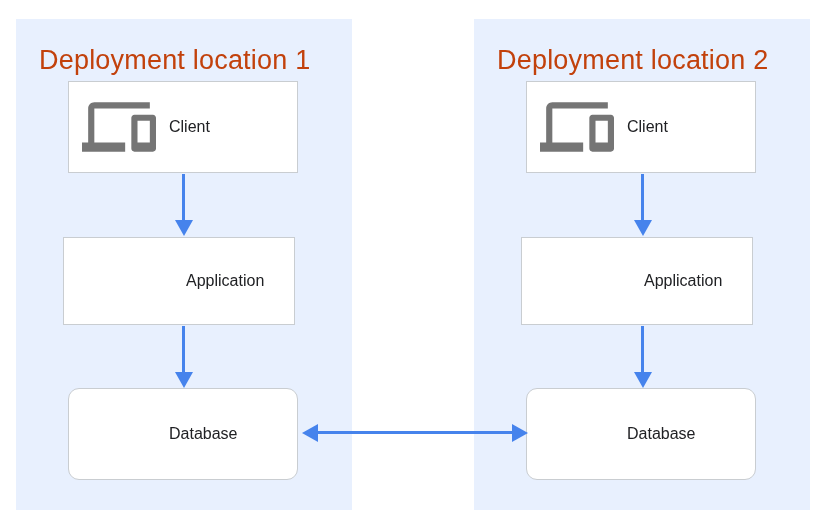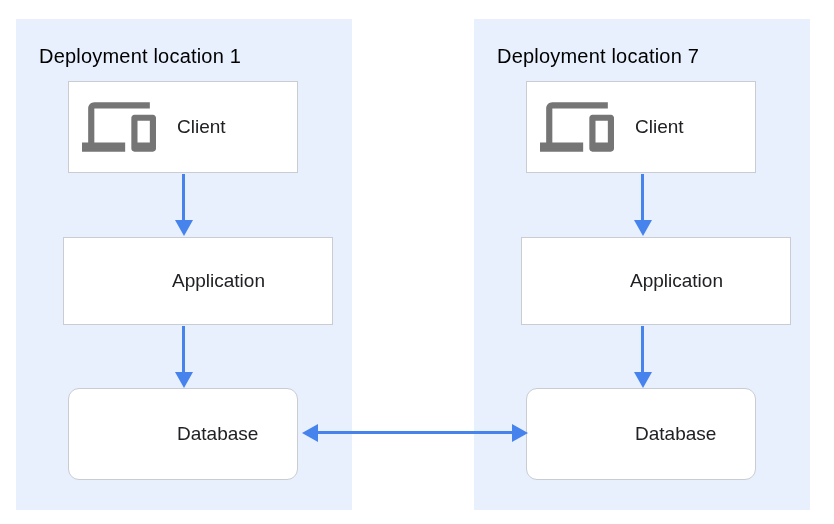--- a/index.html
+++ b/index.html
@@ -4,31 +4,31 @@
 <style>
   * { margin:0; padding:0; box-sizing:border-box; }
   html,body { width:834px; height:524px; background:#ffffff; overflow:hidden;
               font-family:"Liberation Sans", sans-serif; }
   .canvas { position:relative; width:834px; height:524px; background:#ffffff; }
 
   .panel { position:absolute; top:19px; width:336px; height:491px; background:#e8f0fe; }
   .panel-1 { left:16px; }
   .panel-2 { left:474px; }
 
-  .panel-title { position:absolute; top:26px; left:23px; font-size:20px;
-                 color:#000000; letter-spacing:0.2px; white-space:nowrap; }
+  .panel-title { position:absolute; top:26px; left:23px; font-size:27px;
+                 color:#c2410c; letter-spacing:0.2px; white-space:nowrap; }
 
   .node { position:absolute; background:#ffffff; border:1px solid #c9cdd1;
           display:flex; align-items:center; }
   .node-client      { left:52px; top:62px;  width:230px; height:92px; }
-  .node-application { left:47px; top:218px; width:270px; height:88px; }
+  .node-application { left:47px; top:218px; width:232px; height:88px;padding-left:22px; }
   .node-database    { left:52px; top:369px; width:230px; height:92px;border-radius:11px; }
 
   .icon-wrap { flex:0 0 100px; display:flex; align-items:center; justify-content:center; }
-  .node-label { font-size:19px; color:#202124; white-space:nowrap;margin-left:8px; }
+  .node-label { font-size:16px; color:#202124; white-space:nowrap; }
 
   
   .server-stack { width:52px; }
   .server-bar { position:relative; width:52px; height:9px; background:#757575;
                 border-radius:1px; margin-bottom:4px; }
   .server-bar:last-child { margin-bottom:0; }
   .server-bar::before { content:""; position:absolute; left:5px; top:2px;
                         width:5px; height:5px; background:#ffffff; }
 
   
@@ -74,21 +74,21 @@
       <span class="icon-wrap">
         <span class="server-stack">
           <span class="server-bar"></span><span class="server-bar"></span><span class="server-bar"></span>
         </span>
       </span>
       <span class="node-label">Database</span>
     </div>
   </div>
 
   <div class="panel panel-2">
-    <div class="panel-title">Deployment location 7</div>
+    <div class="panel-title">Deployment location 2</div>
 
     <div class="node node-client">
       <span class="icon-wrap">
         <svg width="74" height="74" viewBox="0 0 24 24" aria-hidden="true">
           <path fill="#757575" d="M4 6h18V4H4c-1.1 0-2 .9-2 2v11H0v3h14v-3H4V6zm19 2h-6c-.55 0-1 .45-1 1v10c0 .55.45 1 1 1h6c.55 0 1-.45 1-1V9c0-.55-.45-1-1-1zm-1 9h-4v-7h4v7z"></path>
         </svg>
       </span>
       <span class="node-label">Client</span>
     </div>
 

